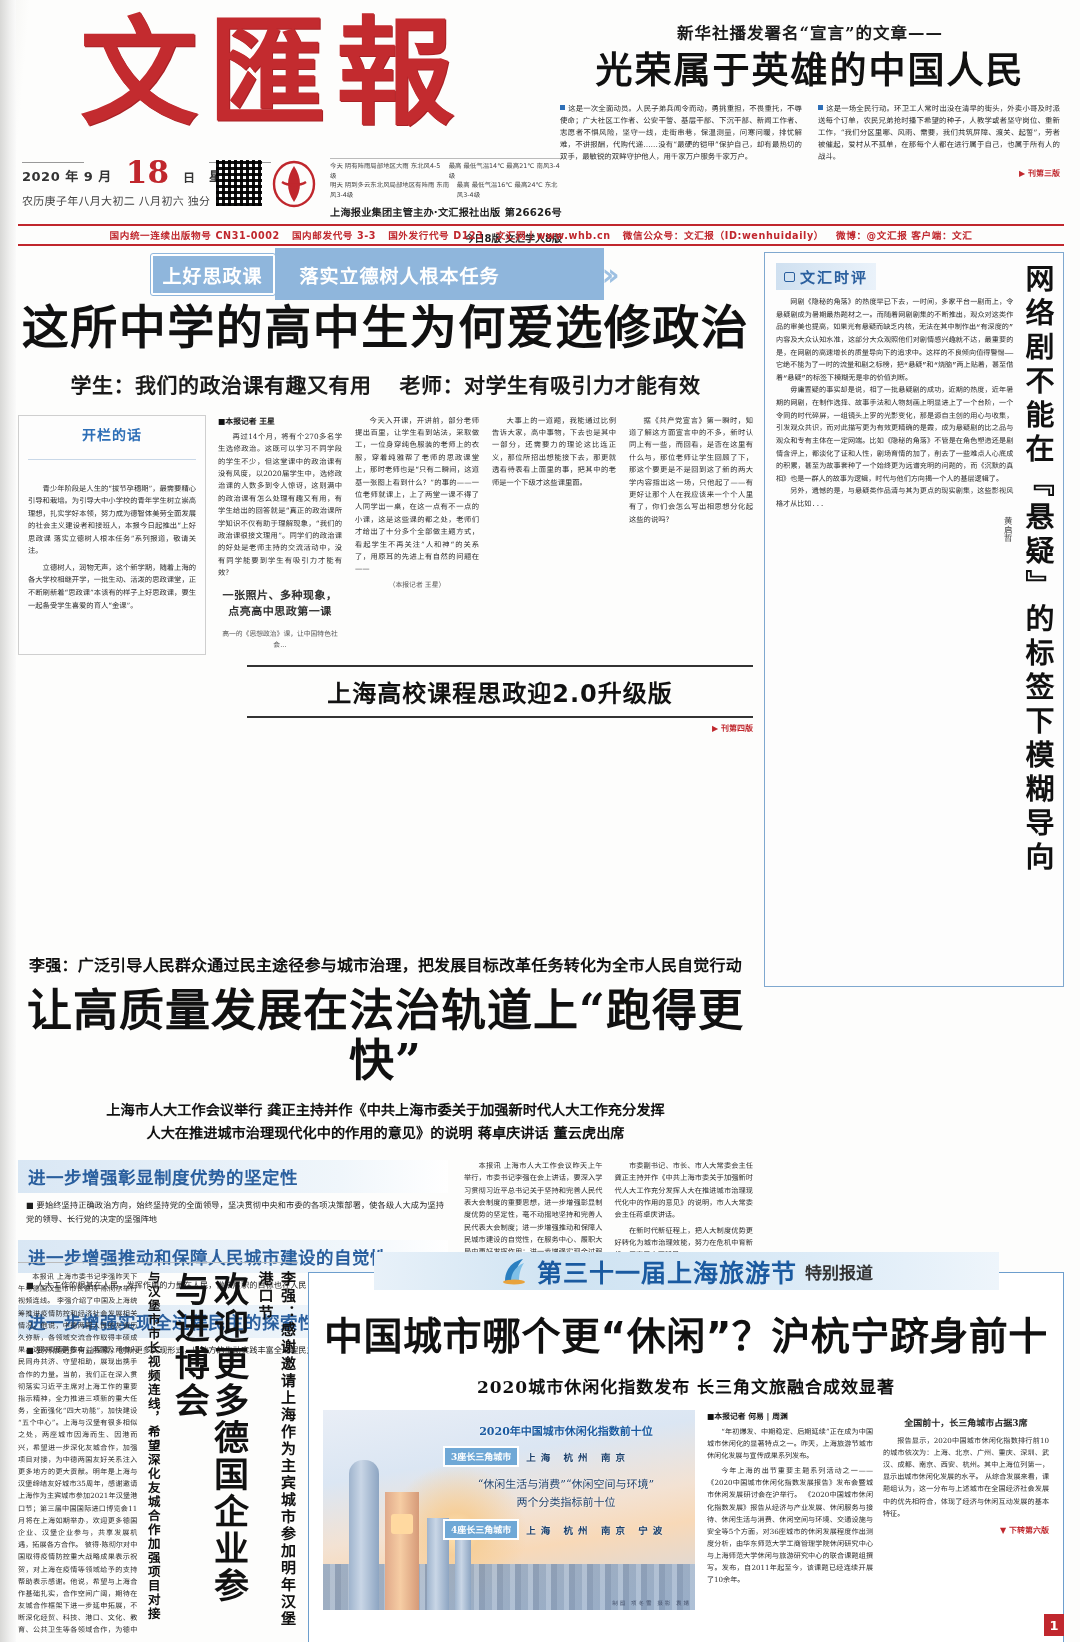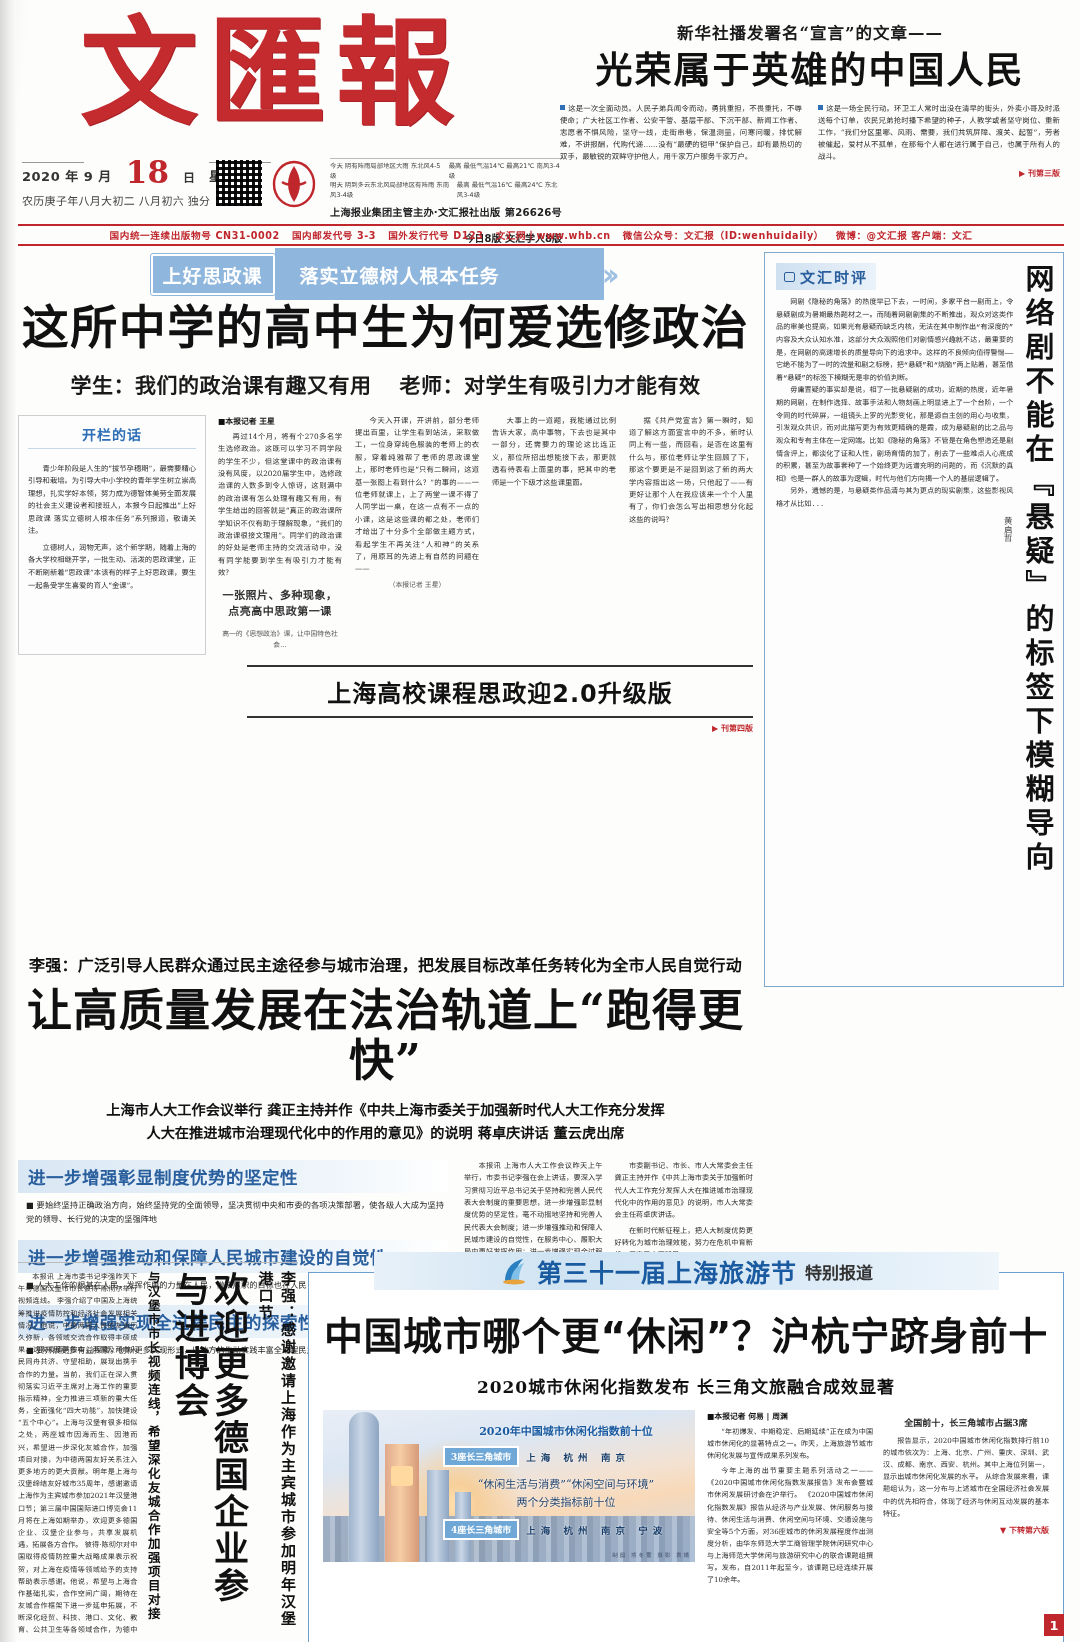--- a/index.html
+++ b/index.html
@@ -102,21 +102,21 @@
     margin-top:14px; letter-spacing:.5px;
   }
   .h1sub span { margin:0 10px; }
 
   .s1cols { display:flex; gap:12px; margin-top:16px; }
   .kailan {
     width:188px; border:1px solid #cfcfcf; background:#fdfdfd; padding:8px 9px;
   }
   .kailan-t { text-align:center; color:#2e6fb7; font-weight:bold; font-size:14px;
               font-family:Liberation Serif, serif; letter-spacing:1px;
-              border-bottom:1px solid #c9d8e8; padding-bottom:4px; margin-bottom:14px;}
+              border-bottom:1px solid #c9d8e8; padding-bottom:15px; margin-bottom:23px;}
   .kailan p { font-size:7.3px; line-height:1.72; color:#2b2b2b; text-align:justify;
               font-family:"DejaVu Serif","Liberation Serif",serif; text-indent:2em; margin-bottom:4px;}
   .s1txt { flex:1; display:flex; gap:13px; }
   .s1col { flex:1; font-size:7.3px; line-height:1.7; color:#2b2b2b; text-align:justify;
            font-family:"DejaVu Serif","Liberation Serif",serif;}
   .s1col p { text-indent:2em; margin-bottom:3px; }
   .byline { font-weight:bold; font-size:7.8px; color:#111; text-indent:0 !important; }
   .pullq { text-align:center; font-size:11px; font-weight:bold; color:#333;
            font-family:"DejaVu Serif","Liberation Serif",serif; margin:8px 0;
            line-height:1.5; letter-spacing:.5px;}
@@ -195,21 +195,21 @@
   .festbar .logo-sail { width:30px; height:28px; position:relative; }
   .festbar-t { font-family:"DejaVu Serif","Liberation Serif",serif; font-size:25px; font-weight:bold;
                color:#1a5aa0; letter-spacing:1px;}
   .festbar-s { font-family:"DejaVu Serif","Liberation Serif",serif; font-size:17px; font-weight:bold; color:#333;}
   .s4box { border:1.5px solid #6d9ecd; margin-top:-18px; padding:26px 14px 12px; height:372px; background:#fff;}
   .h4 { font-family:"DejaVu Sans","Liberation Sans",sans-serif; font-size:39px; font-weight:bold;
         color:#111; text-align:center; letter-spacing:.5px; margin-top:6px;}
   .s4deck { font-family:"DejaVu Serif","Liberation Serif",serif; font-size:17px; font-weight:bold;
             color:#111; text-align:center; margin-top:12px; letter-spacing:1px;}
   .s4inner { display:flex; gap:12px; margin-top:12px; }
-  .photo { width:372px; height:152px; position:relative; overflow:hidden;
+  .photo { width:372px; height:200px; position:relative; overflow:hidden;
            background:linear-gradient(170deg,#e9eef6 0%,#dbe6f3 28%,#f3e2d3 52%,#f8d9b8 66%,#cfd9e8 100%); }
   .photo .sky { position:absolute; inset:0; background:radial-gradient(circle at 36% 62%,#ffe2ae 0,#f6cf9a 8%,rgba(246,207,154,0) 26%);}
   .tower { position:absolute; bottom:0; background:linear-gradient(90deg,#9fb4cd,#c9d6e6 40%,#8da5c2); }
   .t1 { left:26px; width:30px; height:150px; border-radius:14px 14px 0 0; }
   .t2 { left:62px; width:34px; height:118px; background:linear-gradient(90deg,#e0a98a,#f6cda4 45%,#d69a78); }
   .t2:after{content:"";position:absolute;left:6px;top:22px;width:22px;height:20px;background:#ffd9a0;border-radius:3px;}
   .t3 { left:104px; width:22px; height:92px; }
   .t4 { left:132px; width:16px; height:70px; }
   .skyline { position:absolute; bottom:0; left:0; right:0; height:46px;
              background:repeating-linear-gradient(90deg,#8fa6c2 0 7px,#a8bcd4 7px 12px,#7e95b3 12px 18px); opacity:.85;}

